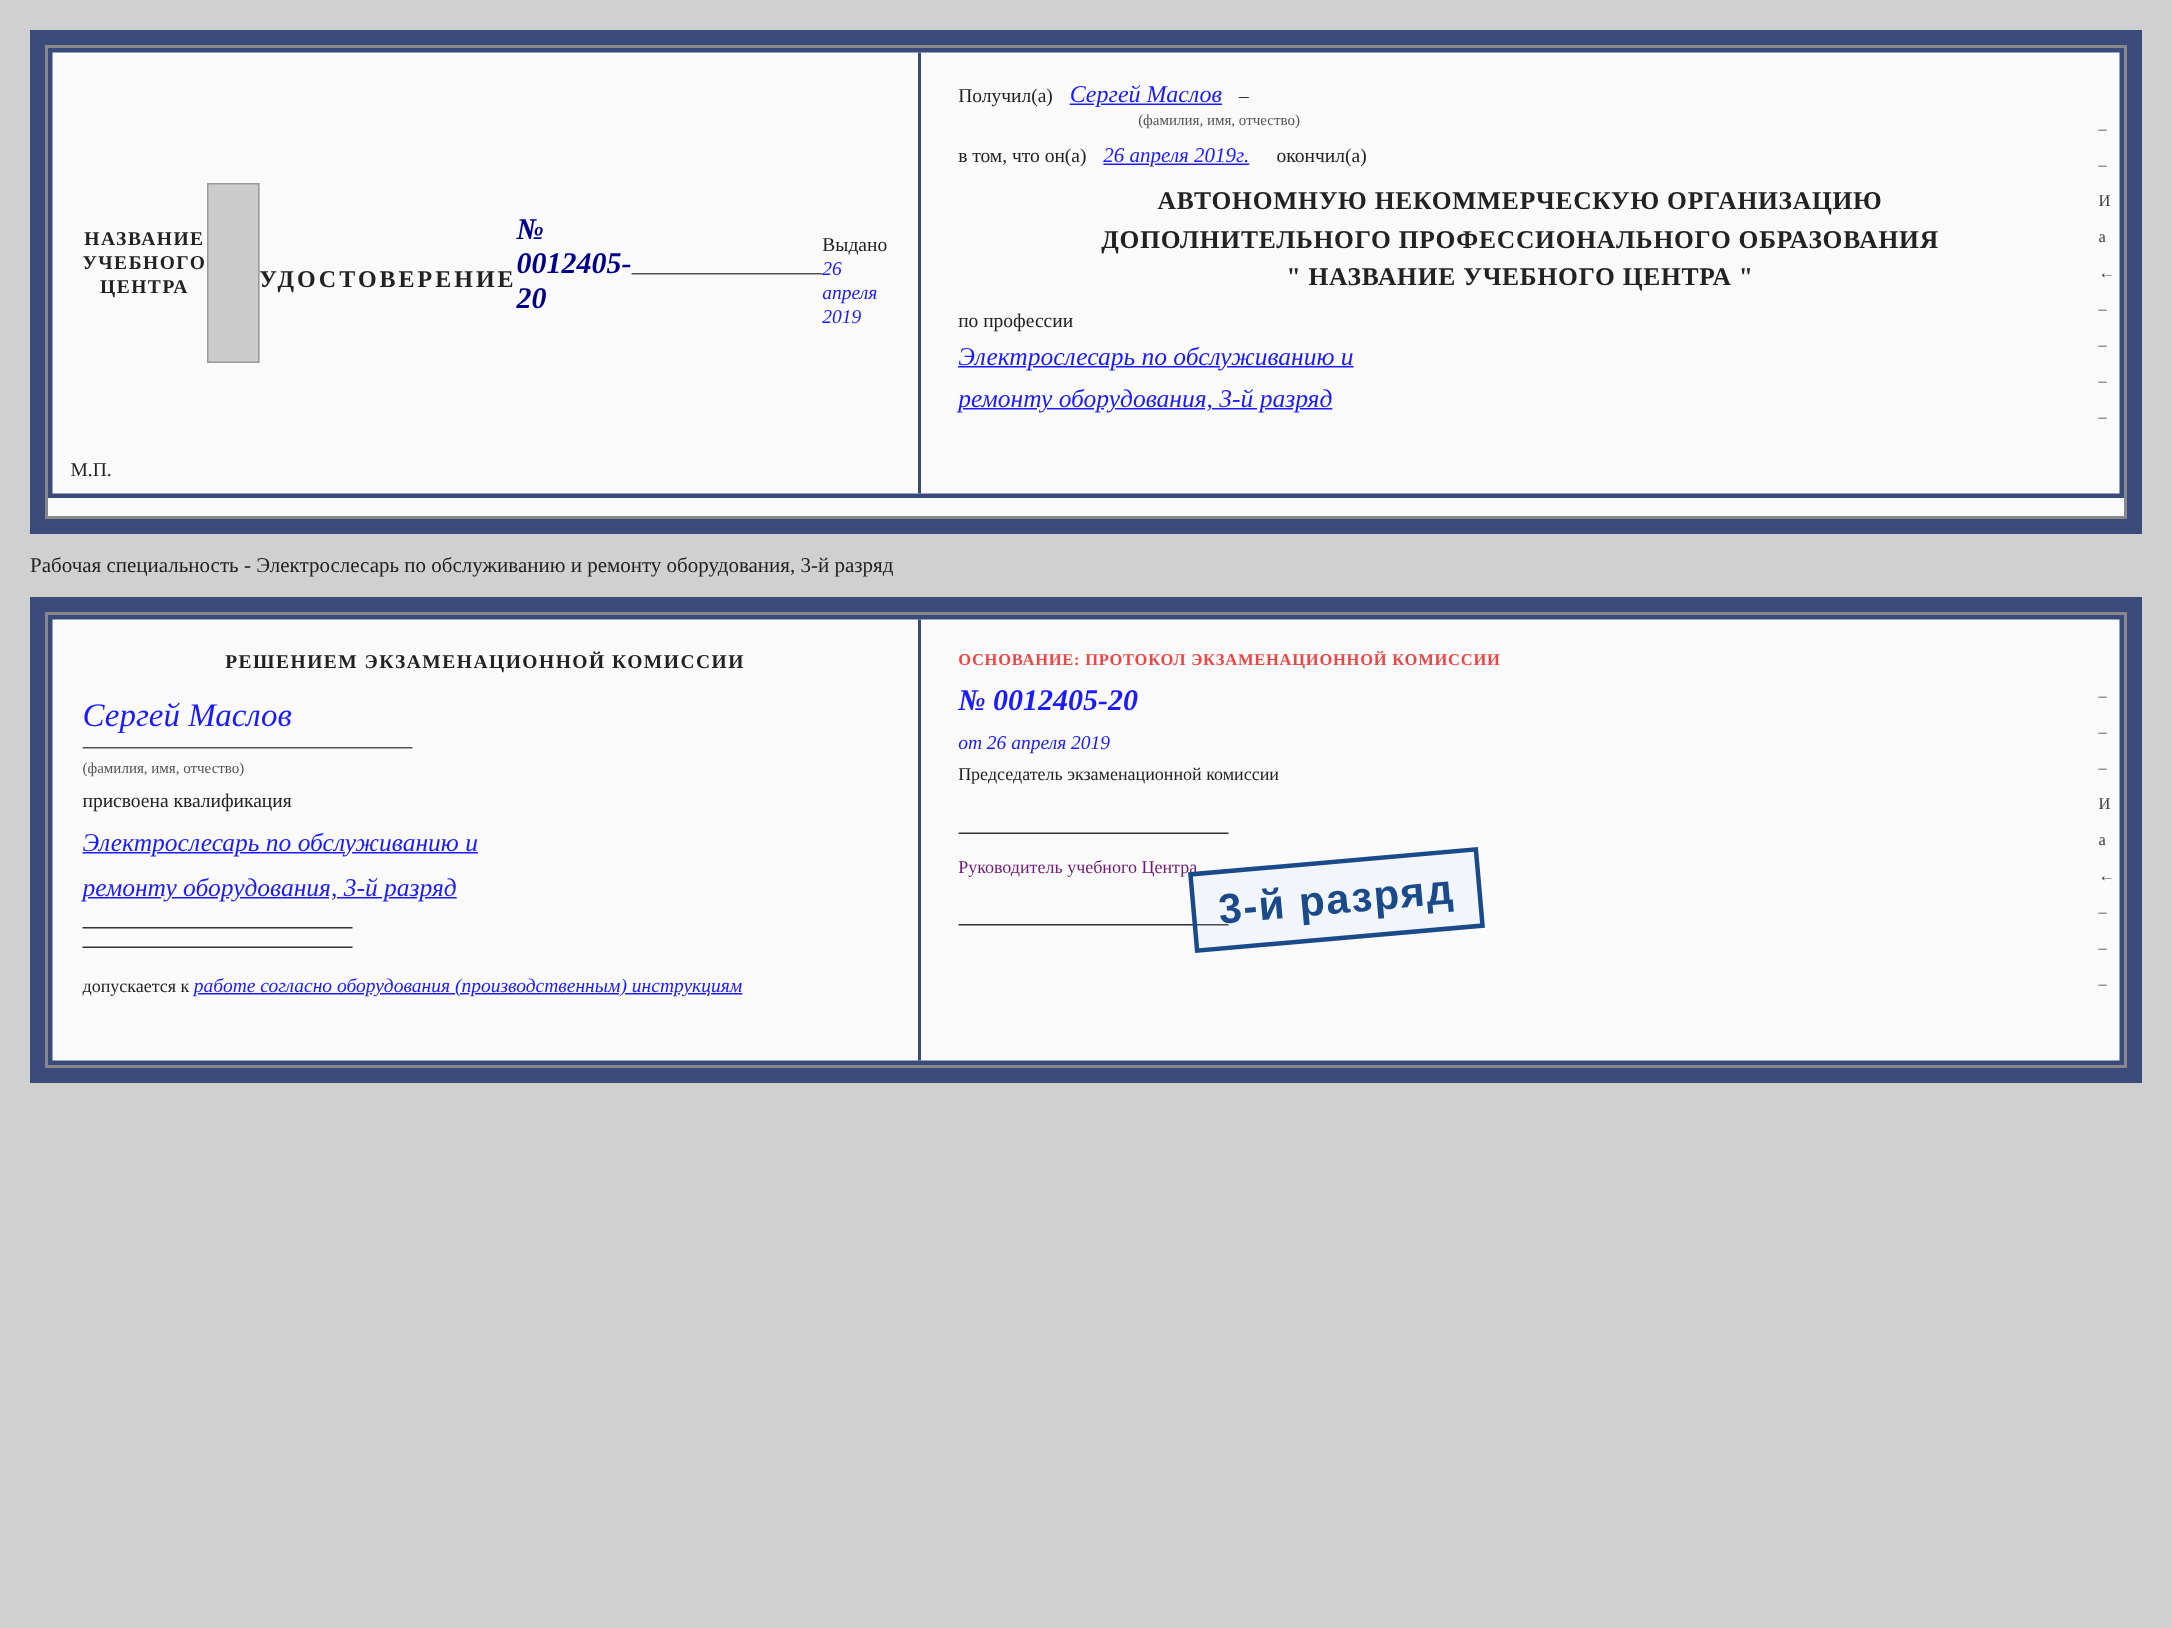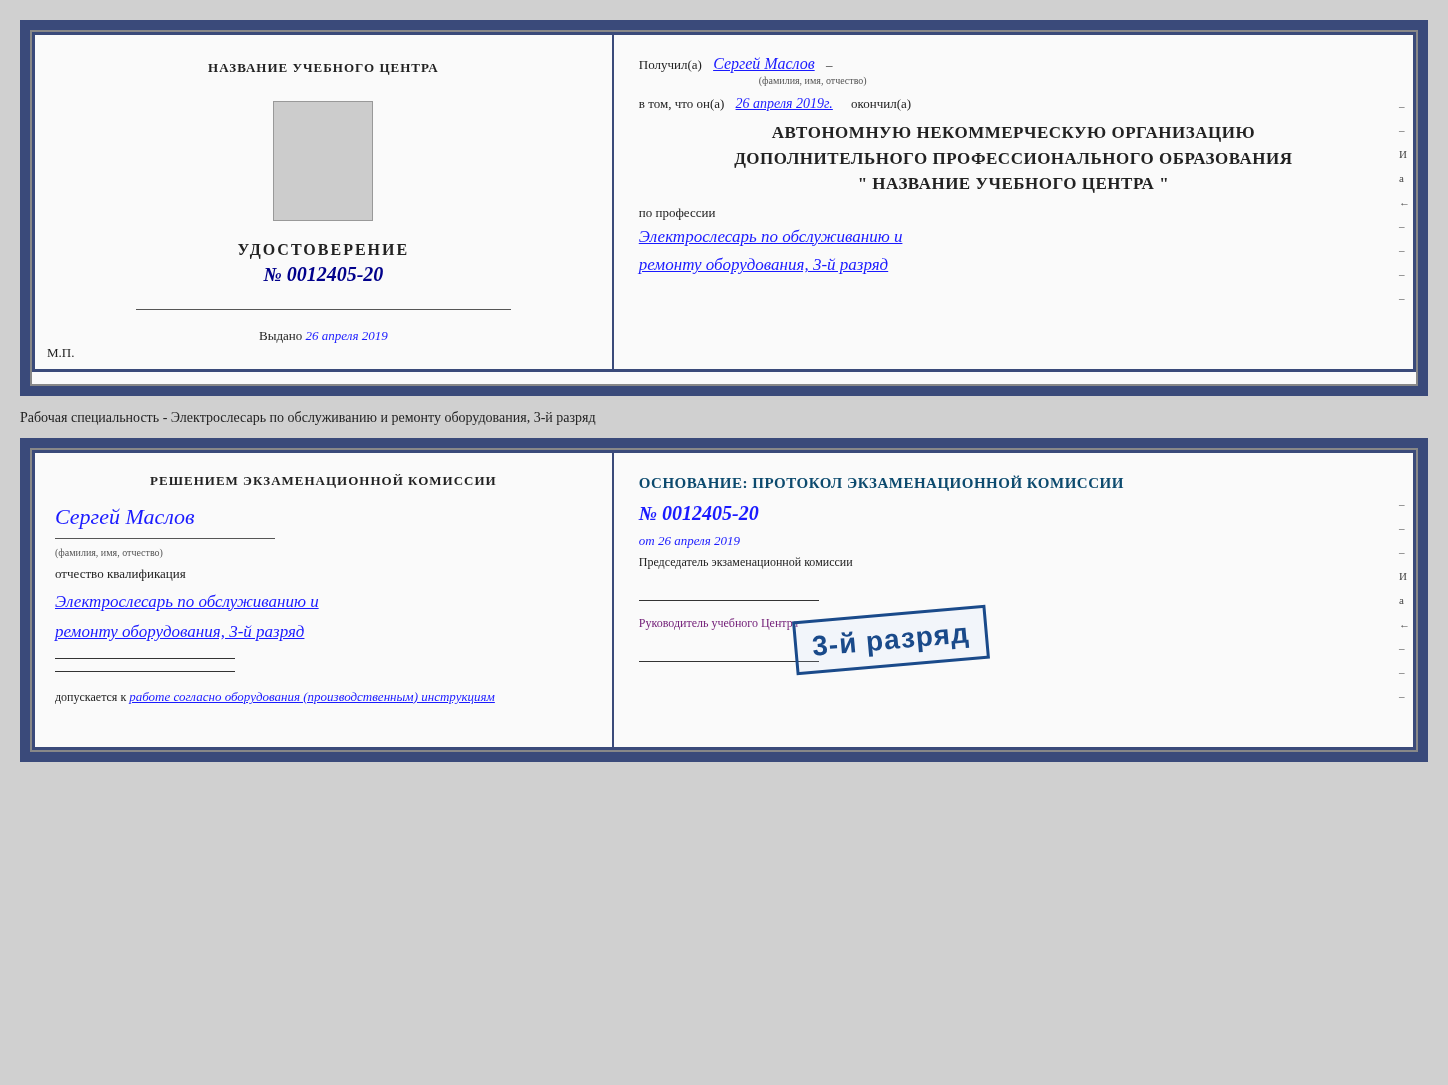--- a/index.html
+++ b/index.html
@@ -19,21 +19,20 @@
       margin-bottom: 12px;
       position: relative;
       min-height: 320px;
     }
 
     .cert-left {
       width: 42%;
       border-right: 2px solid #3a4a7a;
       padding: 25px 20px;
       display: flex;
-      flex-direction: column;
       align-items: center;
       position: relative;
     }
 
     .cert-right {
       width: 58%;
       padding: 20px 25px;
       position: relative;
     }
 
@@ -369,21 +368,21 @@
 <div class="cert-wrapper">
   <div class="cert-outer">
     <div class="cert-inner">
       <div class="certificate-bottom" style="min-height:300px;">
 
         <div class="cert-bottom-left">
           <div class="resheniyem-title">Решением  экзаменационной  комиссии</div>
           <div class="name-handwritten">Сергей Маслов</div>
           <div class="divider-line" style="margin-left:0;width:220px;"></div>
           <div style="font-size:10px;color:#555;margin-bottom:8px;">(фамилия, имя, отчество)</div>
-          <div class="prisvoena-label">отчество квалификация</div>
+          <div class="prisvoena-label">присвоена квалификация</div>
           <div class="kvalifikaciya-handwritten">
             <div>Электрослесарь по обслуживанию и</div>
             <div>ремонту оборудования, 3-й разряд</div>
           </div>
           <div style="margin-top:10px;">
             <div class="sign-line"></div>
             <div class="sign-line" style="margin-top:12px;"></div>
           </div>
           <div class="dopuskaetsya-line">
             <span>допускается к</span>
@@ -398,21 +397,21 @@
             <span>–</span>
             <span>–</span>
             <span>И</span>
             <span>а</span>
             <span>←</span>
             <span>–</span>
             <span>–</span>
             <span>–</span>
           </div>
 
-          <div class="osnovanie-label" style="font-size:15px;font-weight:bold;letter-spacing:0.5px;text-transform:uppercase;color:#0c4a6e;line-height:1.4;">Основание: протокол экзаменационной  комиссии</div>
+          <div class="osnovanie-label" style="font-size:11px;font-weight:bold;letter-spacing:0.5px;text-transform:uppercase;color:#ef4444;line-height:1.4;">Основание: протокол экзаменационной  комиссии</div>
 
           <div class="protocol-number">
             <span>№</span>
             <span>0012405-20</span>
           </div>
 
           <div class="ot-date">
             <span>от</span>
             <span style="font-family:'Segoe Script','Comic Sans MS',cursive;color:#1a1aff;font-style:italic;">26 апреля 2019</span>
           </div>

